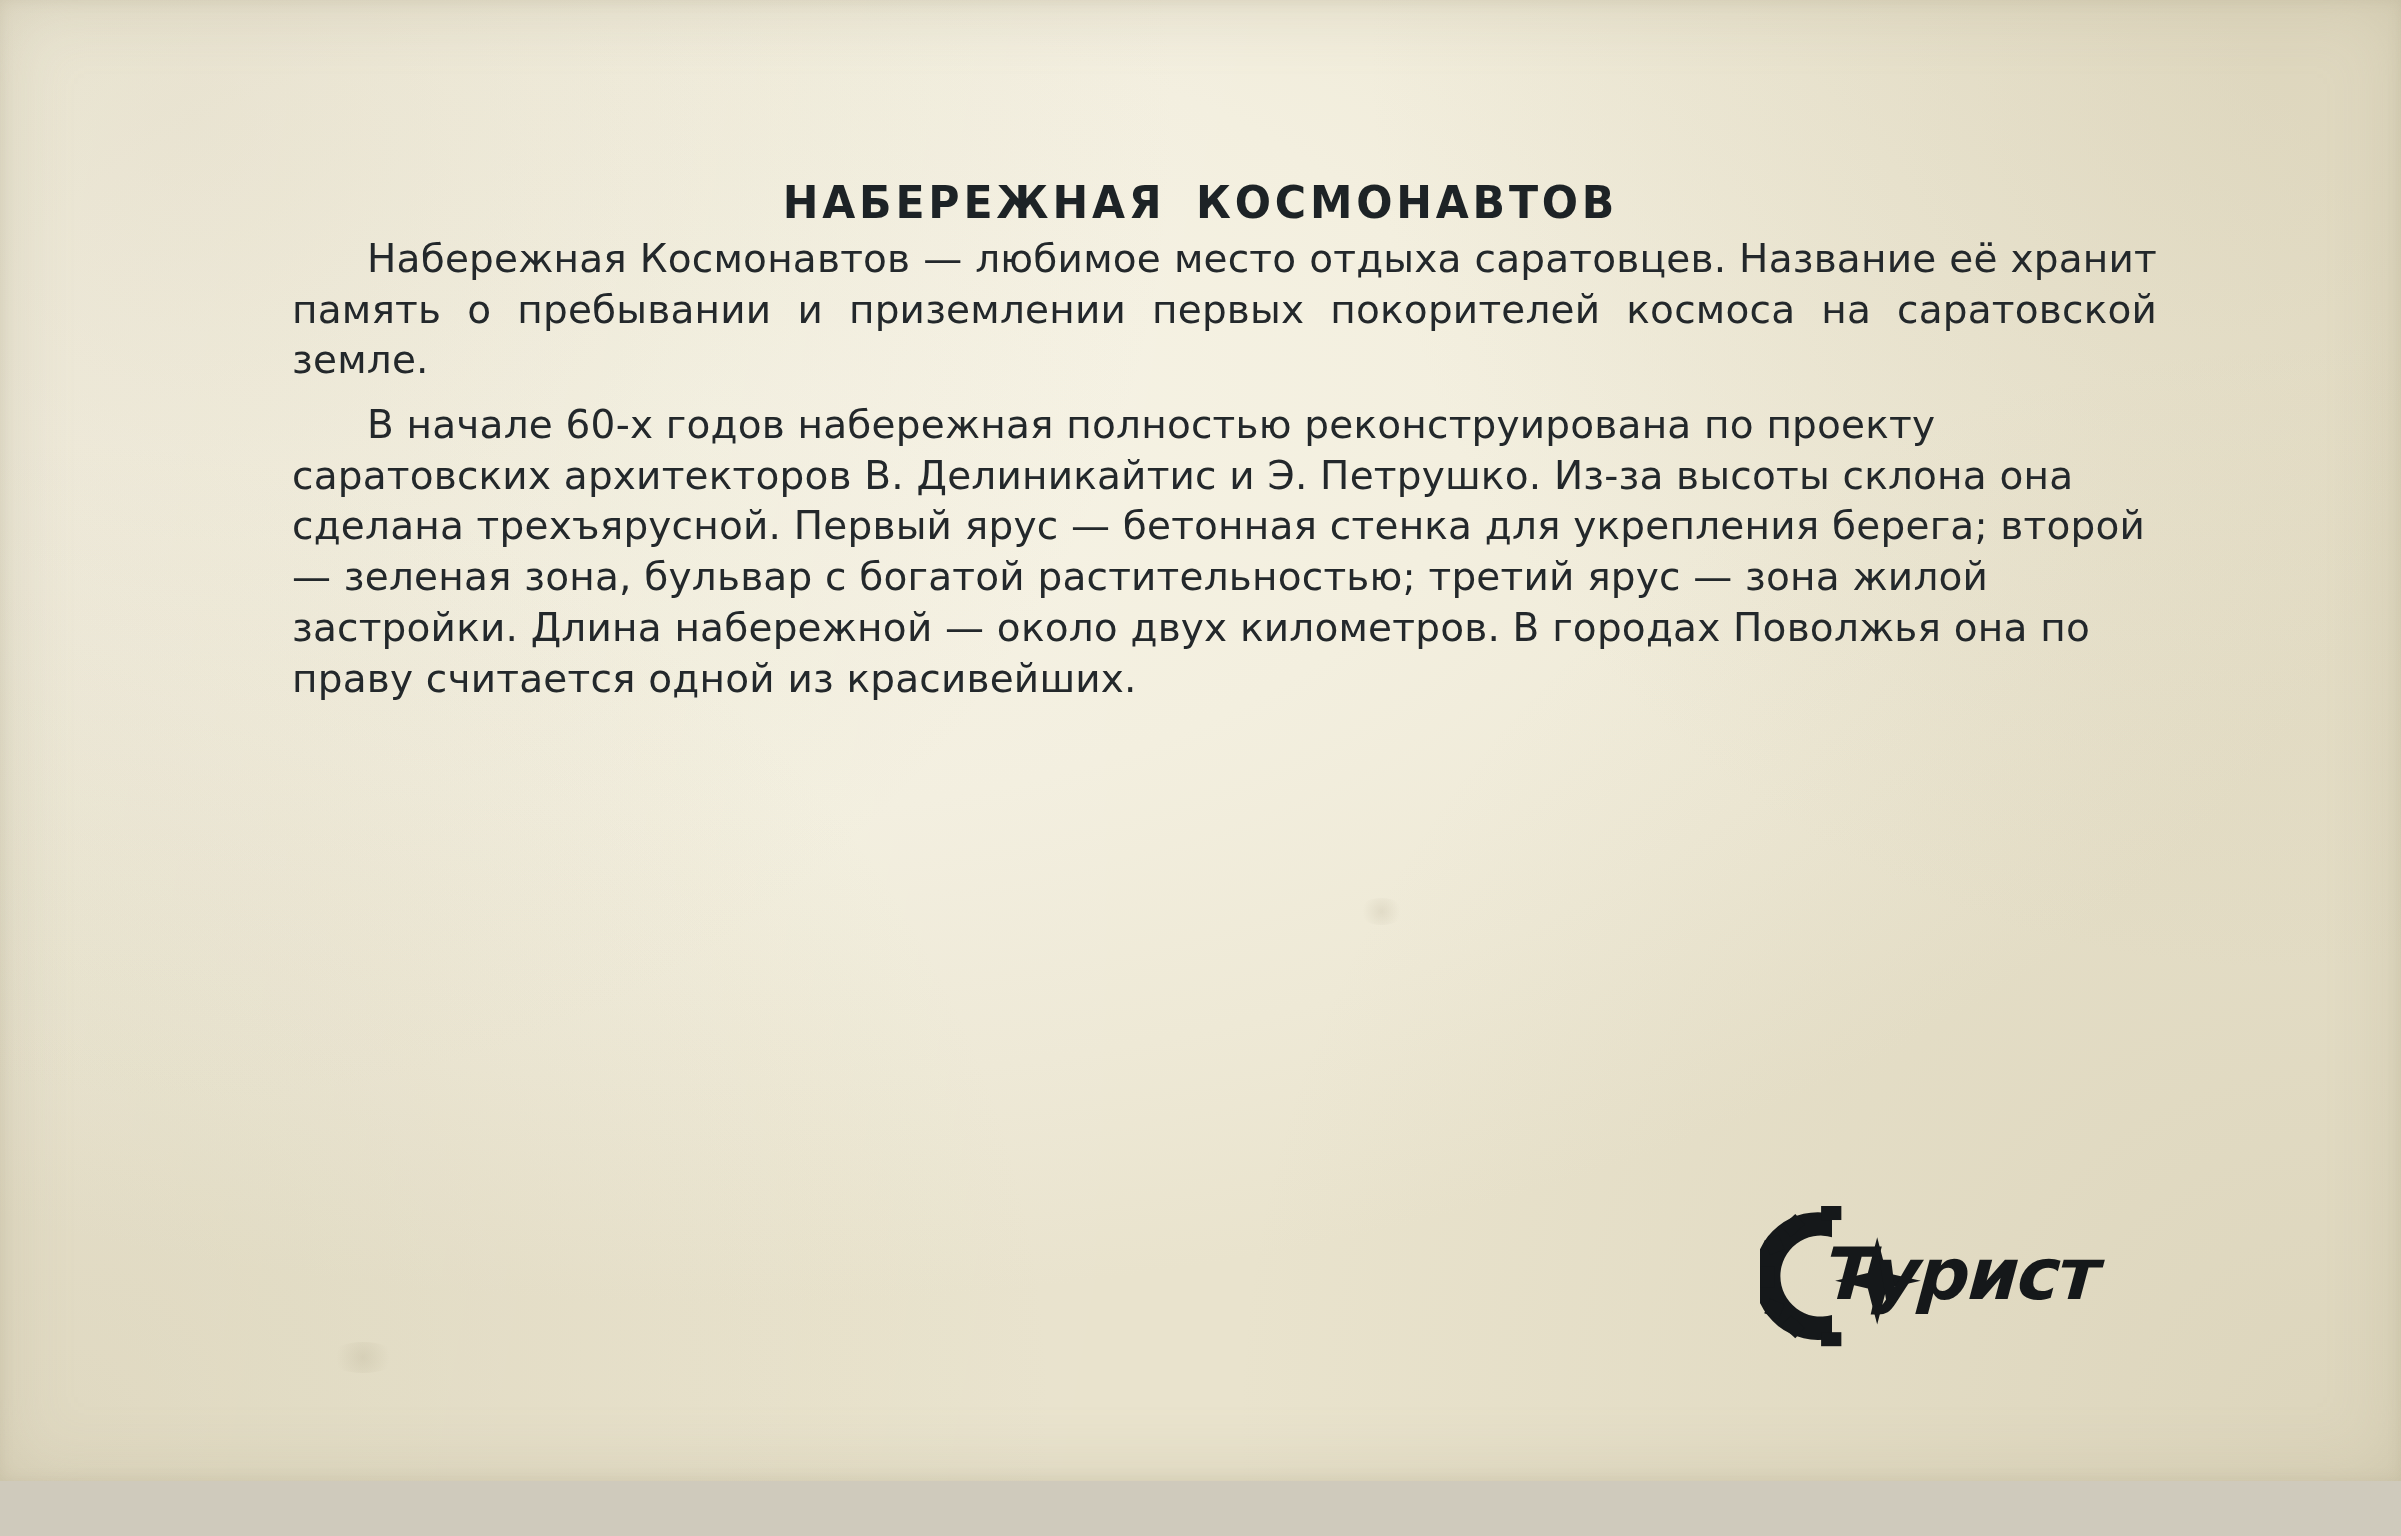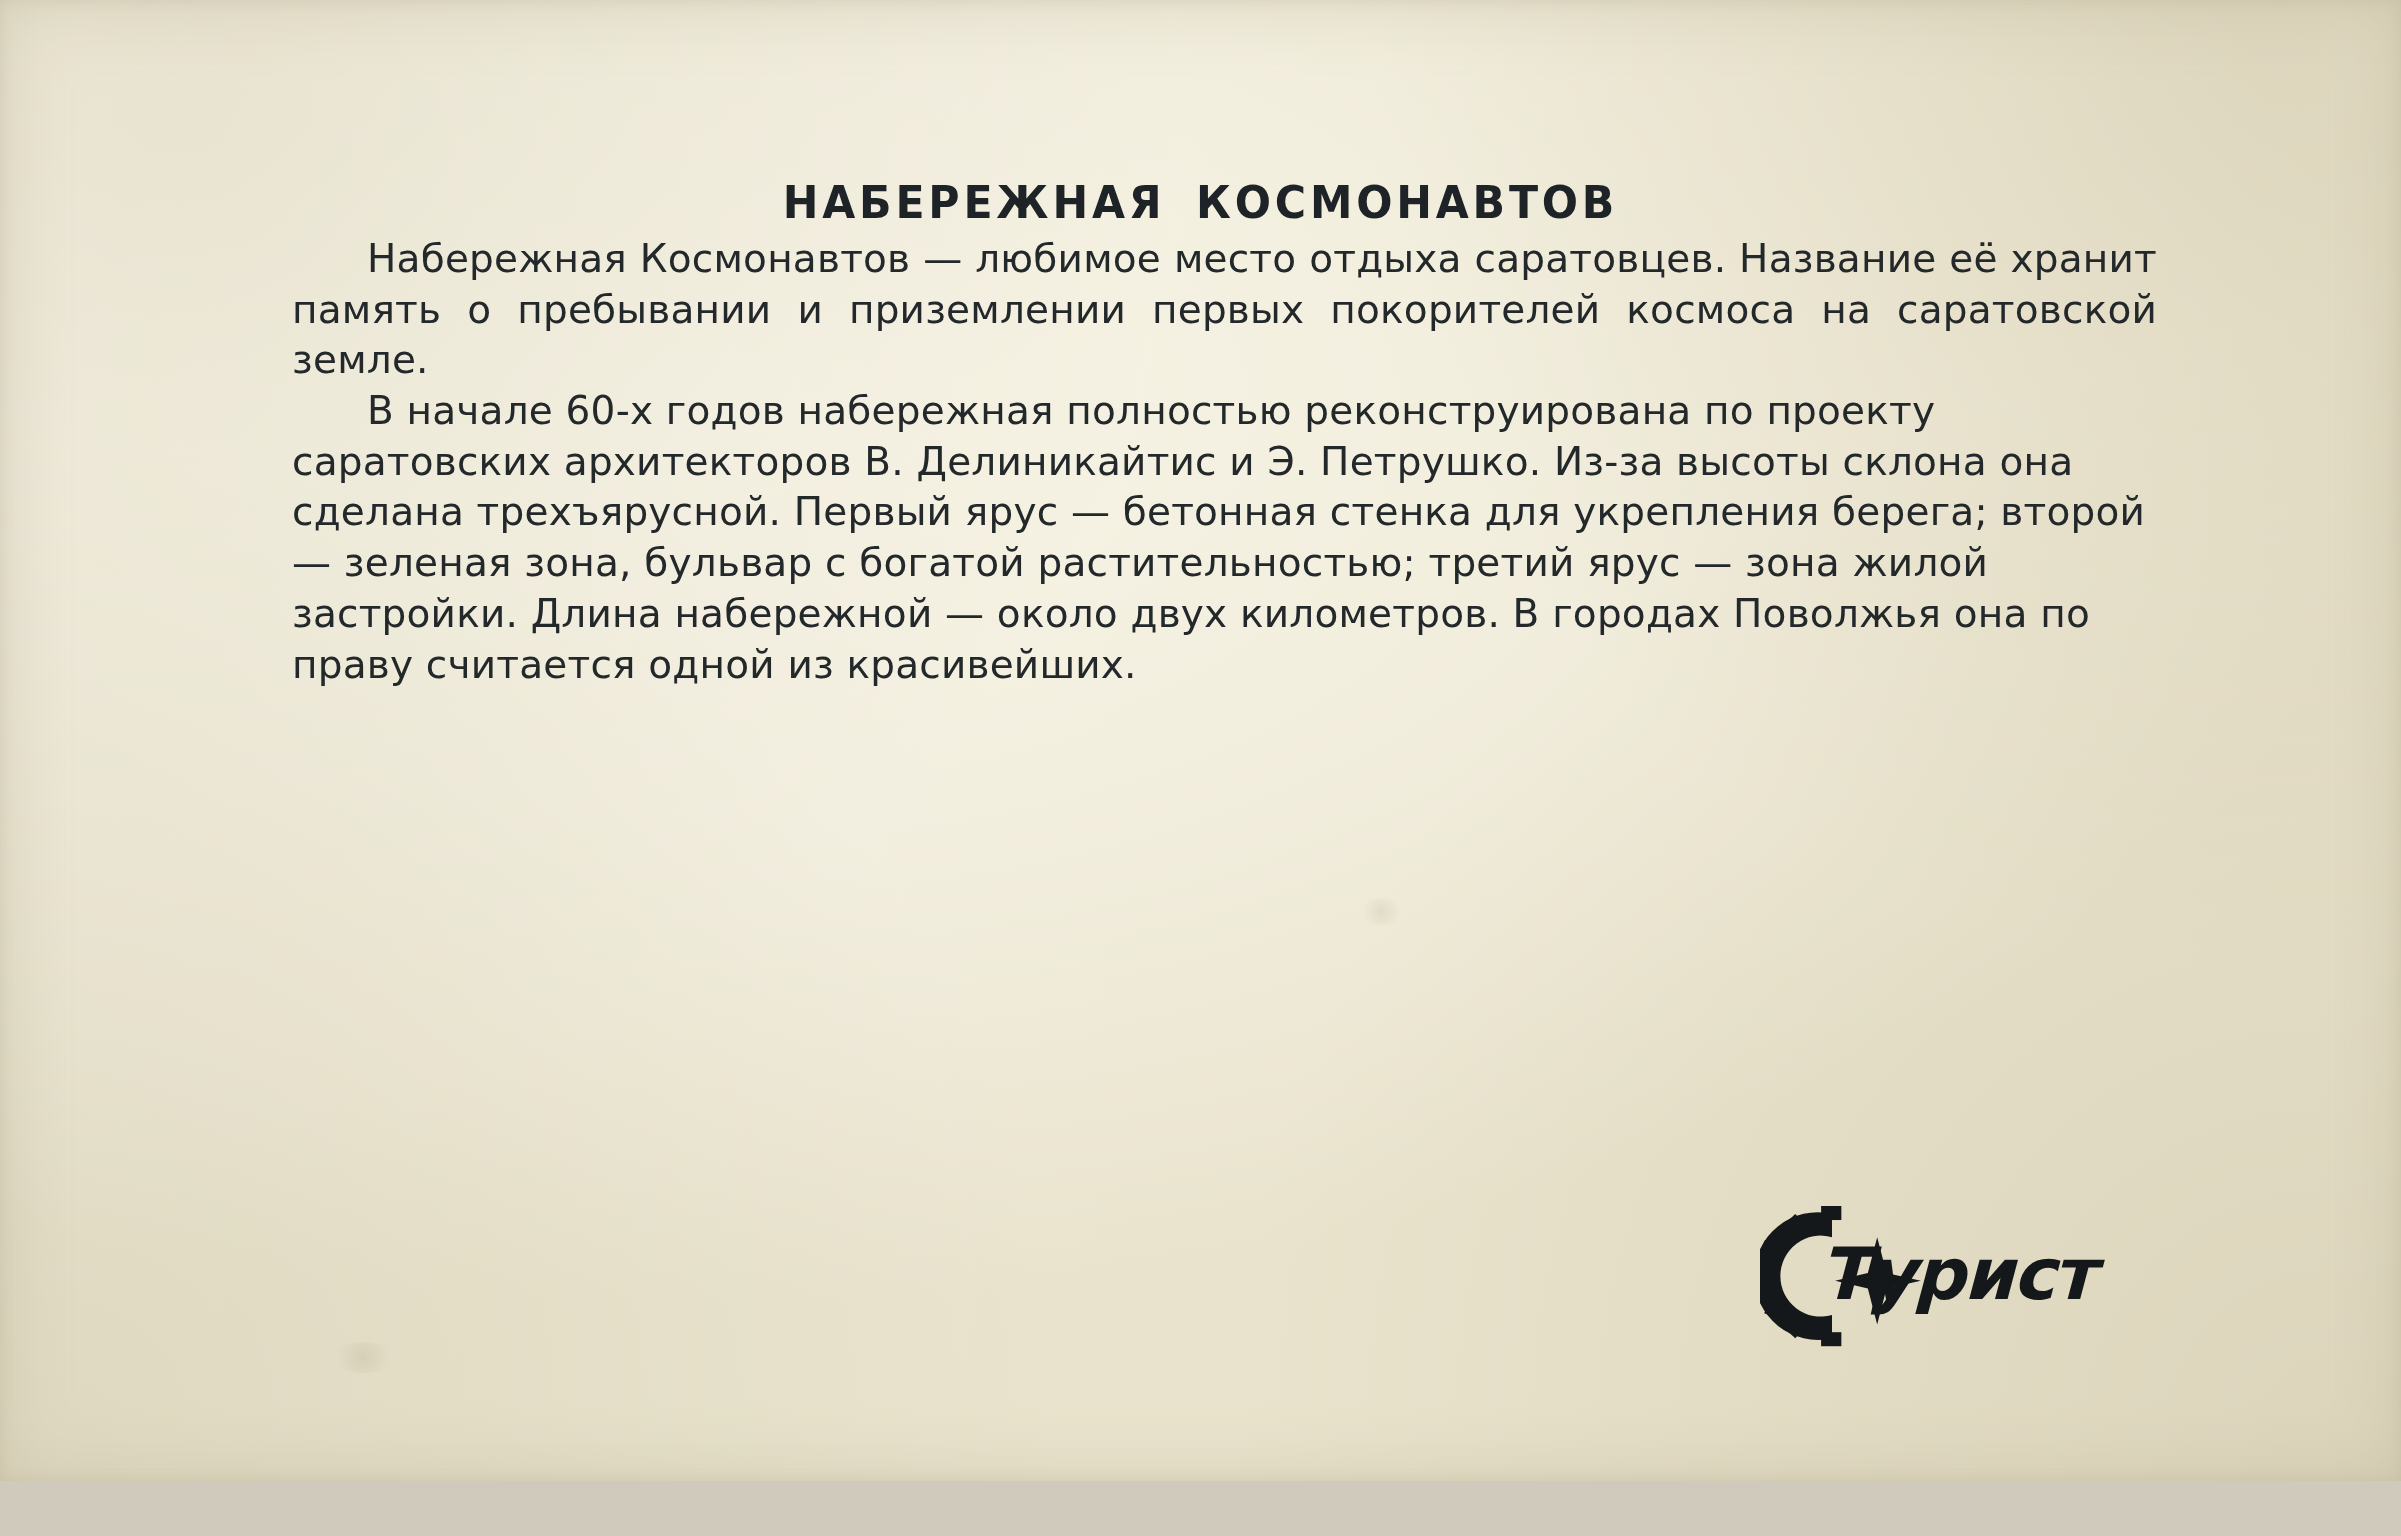--- a/index.html
+++ b/index.html
@@ -74,21 +74,21 @@
     line-height: 1.30;
     color: #23282b;
     text-align: justify;
     letter-spacing: 0.2px;
   }
   .body-text p {
     margin: 0;
     text-indent: 75px;
   }
   .body-text p + p {
-    margin-top: 0;
+    margin-top: 14px;
   }
   .body-text p:last-child {
     text-align: left;
   }
 
   
   .logo {
     position: absolute;
     left: 1760px;
     top: 1206px;

